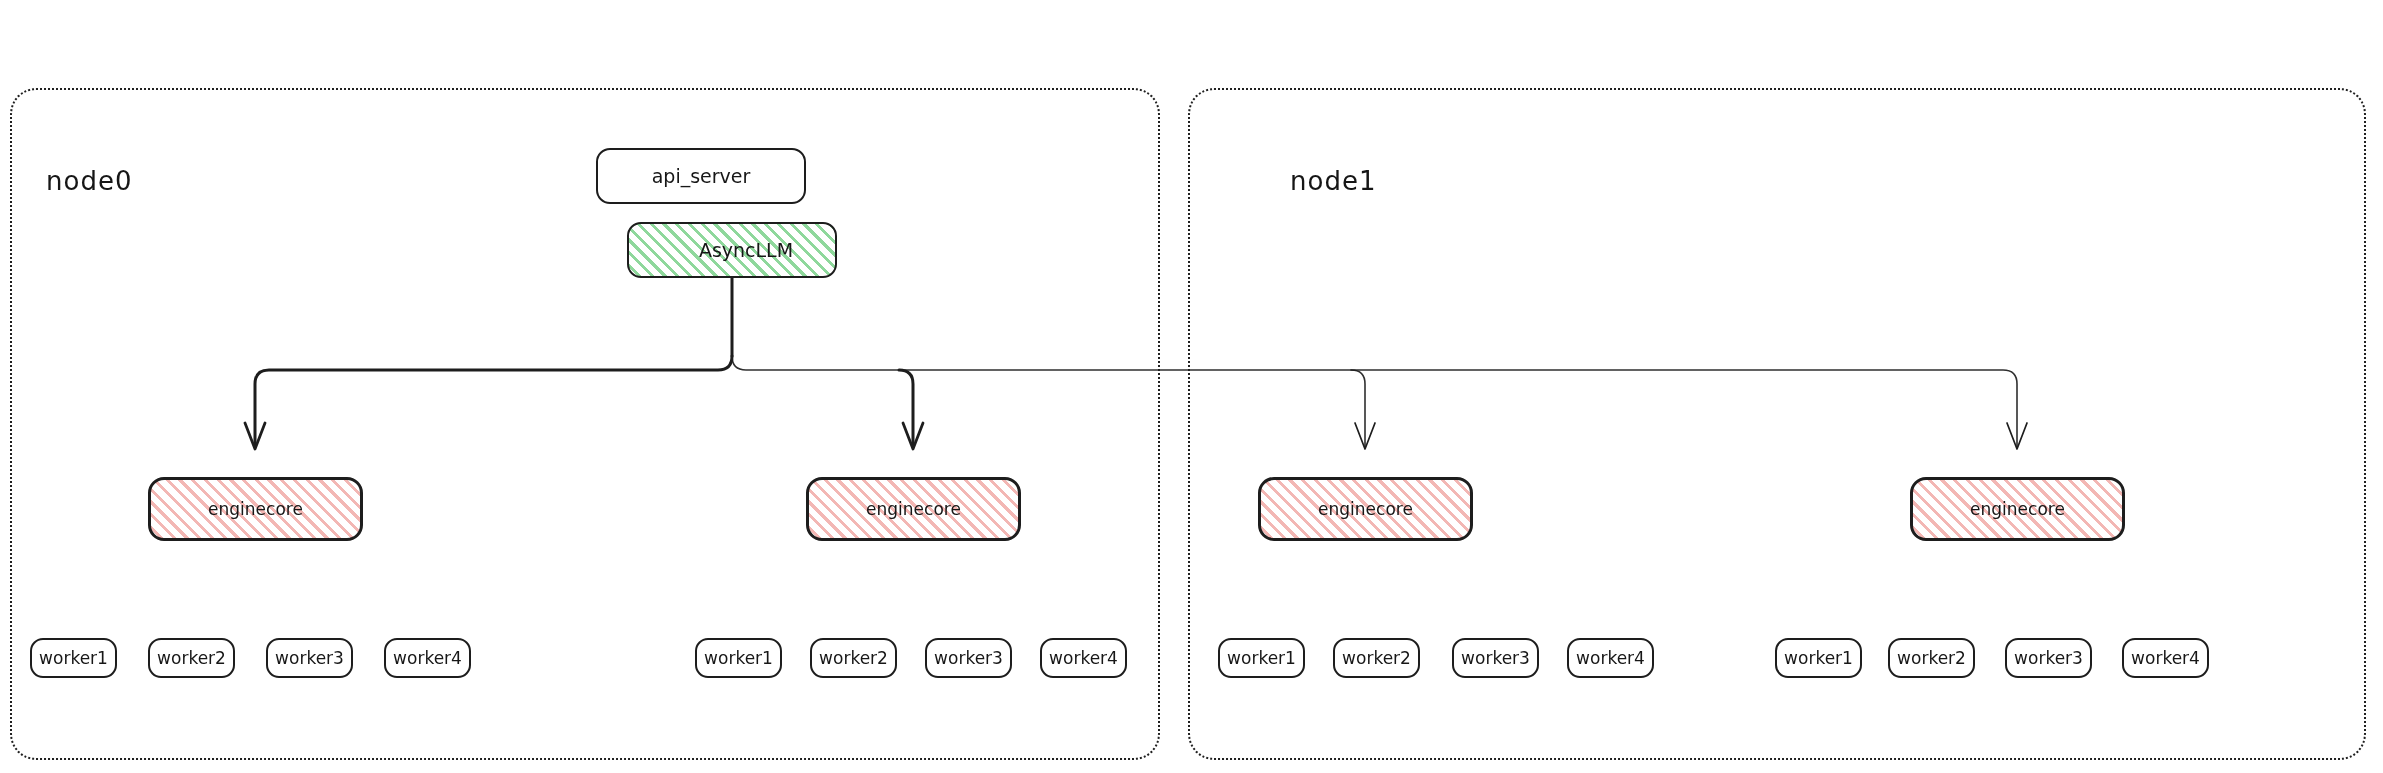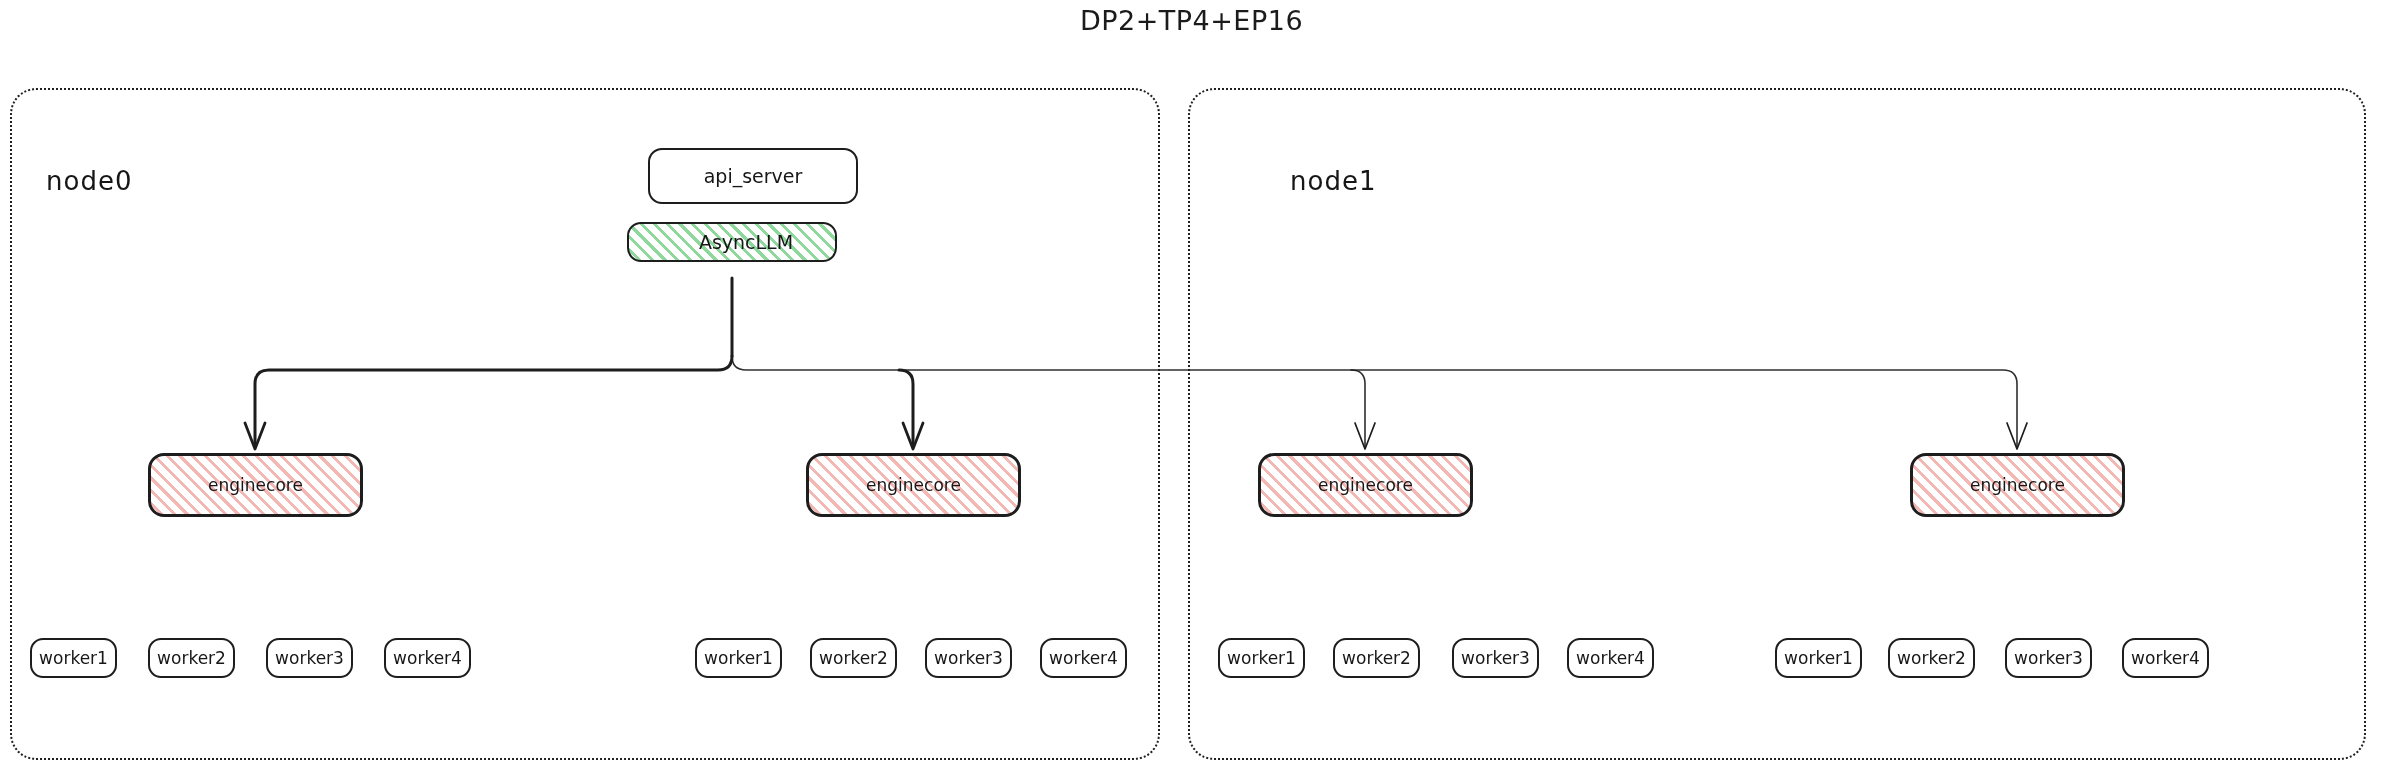--- a/index.html
+++ b/index.html
@@ -83,20 +83,21 @@
     border-radius: 16px;
     font-size: 17px;
     background-color: #ffffff;
     background-image: repeating-linear-gradient(
       45deg,
       rgba(255,255,255,0) 0px,
       rgba(255,255,255,0) 6px,
       #f3b7b4 6px,
       #f3b7b4 9px
     );
+    margin-top: 24px;
   }
   .box-worker {
     border: 2.6px solid #1d1d1d;
     border-radius: 13px;
     font-size: 17px;
     align-items: center;
   }
   .box-label {
     position: relative;
     z-index: 2;
@@ -106,43 +107,42 @@
   .box-engine .box-label,
   .box-async .box-label {
     background: rgba(255,255,255,0.0);
   }
 </style>
 </head>
 <body>
 
 <div id="canvas">
 
-  <div class="title">DP2+TP4+EP16</div>
 
   <svg id="diagram-svg" viewBox="0 0 2383 773" xmlns="http://www.w3.org/2000/svg">
     <g id="connectors" fill="none" stroke="#1d1d1d" stroke-linecap="round" stroke-linejoin="round">
         <path d="M 732 278 L 732 356" stroke-width="3"></path>
         <path d="M 732 356 Q 732 370 718 370 L 269 370 Q 255 370 255 384 L 255 447" stroke-width="3"></path>
         <path d="M 732 356 Q 732 370 746 370 L 2003 370 Q 2017 370 2017 384 L 2017 447" stroke-width="1.6" stroke-opacity="0.92"></path>
         <path d="M 899 370 Q 913 370 913 384 L 913 447" stroke-width="3" stroke-opacity="1"></path>
         <path d="M 1351 370 Q 1365 370 1365 384 L 1365 447" stroke-width="1.6" stroke-opacity="0.92"></path>
         <path d="M 245 423 L 255 449 L 265 423" stroke-width="2.8"></path>
         <path d="M 903 423 L 913 449 L 923 423" stroke-width="2.8"></path>
         <path d="M 1355 423 L 1365 449 L 1375 423" stroke-width="1.7"></path>
         <path d="M 2007 423 L 2017 449 L 2027 423" stroke-width="1.7"></path>
       </g>
   </svg>
 
   <div id="nodes-layer">
       <div class="node-group" style="left: 10px; top: 88px; width: 1150px; height: 672px;"></div>
       <div class="node-label" style="left: 46px; top: 130px;">node0</div>
-      <div class="box box-api" style="left: 648px; top: 148px; width: 210px; height: 56px;">
+      <div class="box box-api" style="left: 596px; top: 148px; width: 210px; height: 56px;">
         <span class="box-label">api_server</span>
       </div>
-      <div class="box box-async" style="left: 627px; top: 222px; width: 210px; height: 40px; padding-left: 28px;">
+      <div class="box box-async" style="left: 627px; top: 222px; width: 210px; height: 56px; padding-left: 28px;">
         <span class="box-label">AsyncLLM</span>
       </div>
       <div class="box box-engine" style="left: 148px; top: 453px; width: 215px; height: 64px;">
         <span class="box-label">enginecore</span>
       </div>
       <div class="box box-engine" style="left: 806px; top: 453px; width: 215px; height: 64px;">
         <span class="box-label">enginecore</span>
       </div>
       <div class="box box-worker" style="left: 30px; top: 638px; width: 87px; height: 40px;">
         <span class="box-label">worker1</span>

